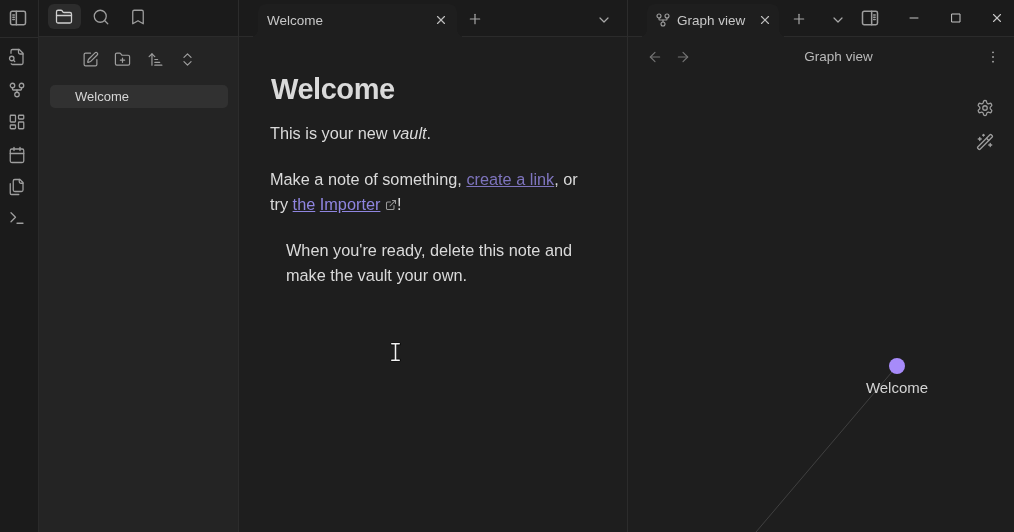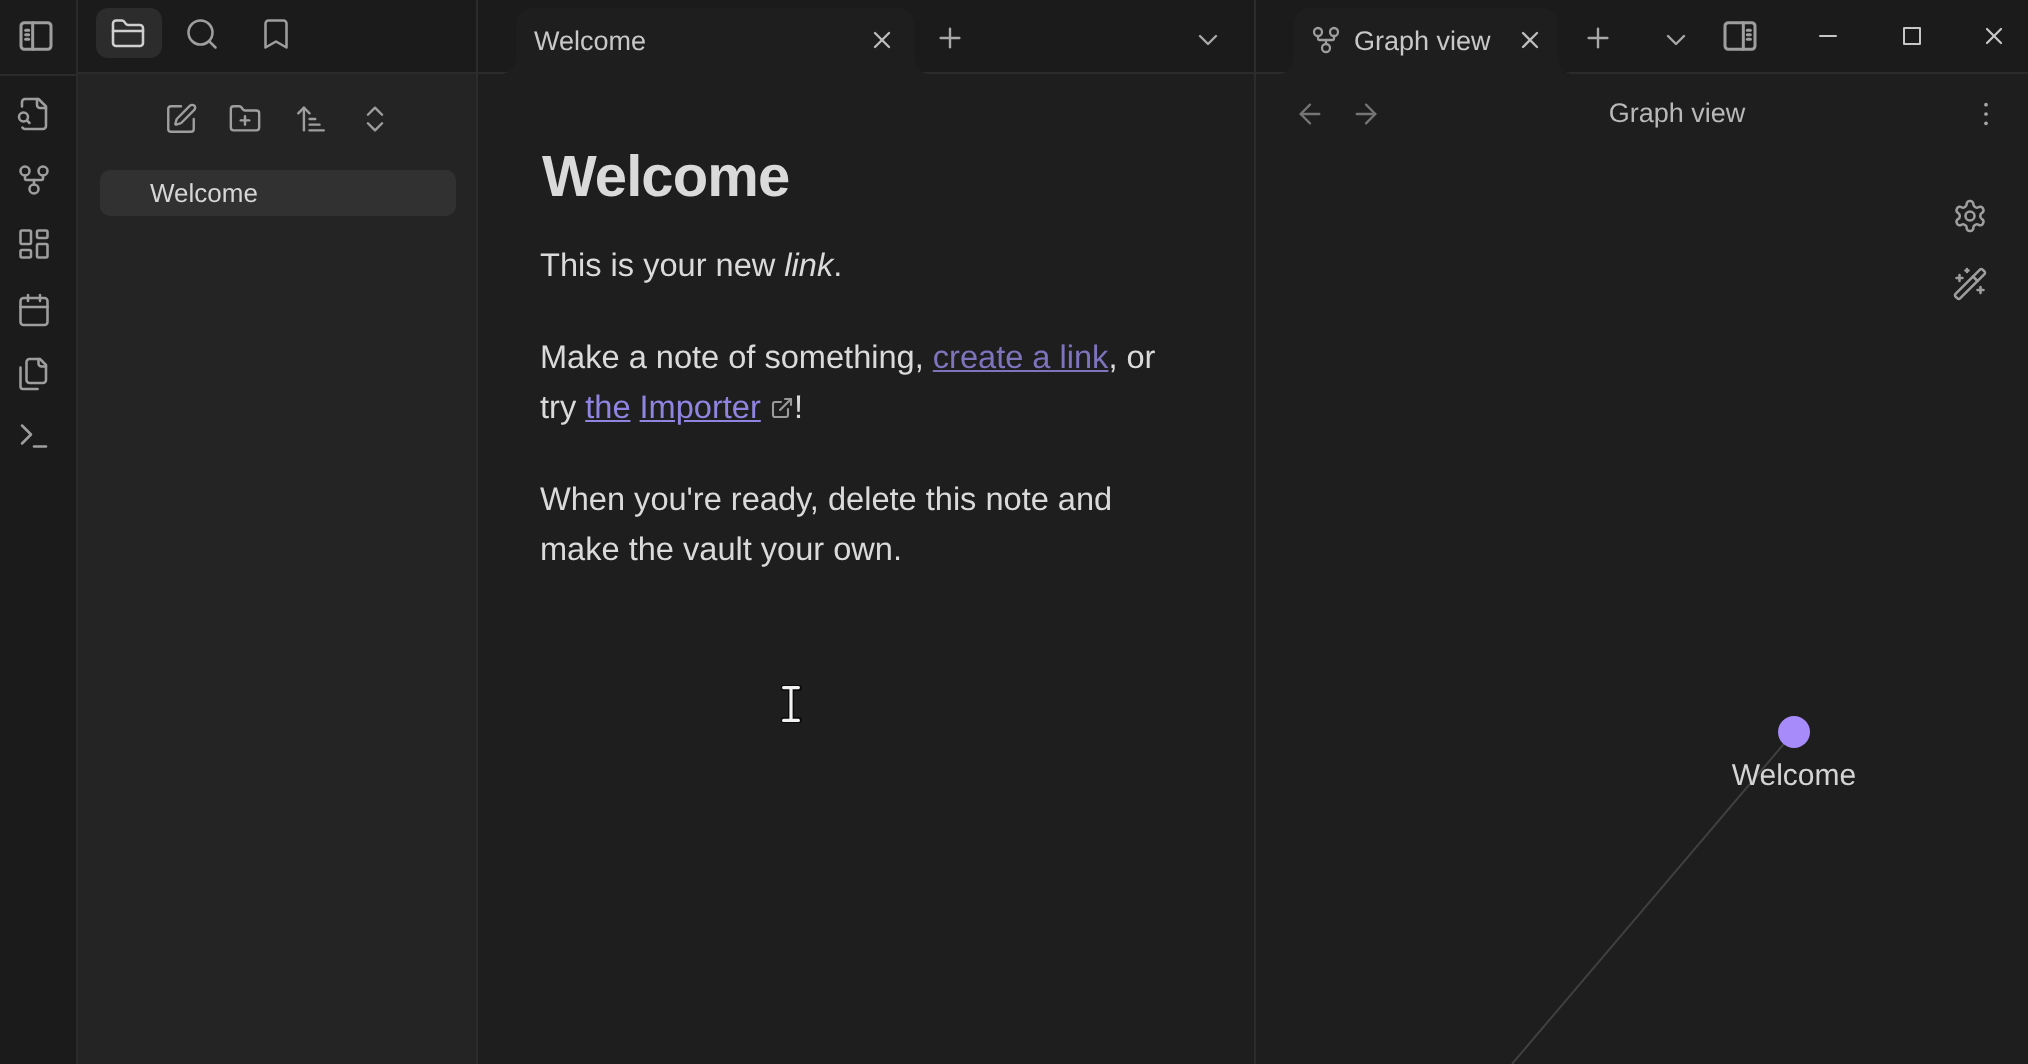--- a/index.html
+++ b/index.html
@@ -250,27 +250,27 @@
   </div>
 
 <svg class="abs" style="left:628px;top:37px;" width="386" height="495" viewBox="0 0 386 495">
   <line x1="269" y1="329" x2="128" y2="495" stroke="#404040" stroke-width="1"></line>
   <circle cx="269" cy="329" r="8" fill="#a78bfa"></circle>
   <text x="269" y="355.5" text-anchor="middle" font-size="15" fill="#d4d4d4" font-family="Liberation Sans">Welcome</text>
 </svg>
 
 <div class="abs" style="left:271px;top:72.7px;font-size:29px;letter-spacing:-0.45px;font-weight:bold;color:#dadada;">Welcome</div>
 <div class="abs" style="left:270px;top:120.9px;width:330px;font-size:16.3px;line-height:24.5px;color:#dadada;">
-  <p style="margin:0 0 22px 0;">This is your new <i>link</i>.</p>
+  <p style="margin:0 0 22px 0;">This is your new <i>vault</i>.</p>
   <p style="margin:0 0 22px 0;">Make a note of something, <span style="color:#7e74bd;text-decoration:underline;">create a link</span>, or<br>try <span style="color:#8f85e0;text-decoration:underline;">the</span> <span style="color:#8f85e0;text-decoration:underline;">Importer</span><span id="extlink"> <svg width="12" height="12" viewBox="0 0 24 24" fill="none" stroke="#9a9a9a" stroke-width="2.1" stroke-linecap="round" stroke-linejoin="round" style="vertical-align:-1px">
           <path d="M15 3h6v6"></path>
           <path d="M10 14 21 3"></path>
           <path d="M18 13v6a2 2 0 0 1-2 2H5a2 2 0 0 1-2-2V8a2 2 0 0 1 2-2h6"></path>
         </svg></span>!</p>
-  <p style="margin:0;">When you're ready, delete this note and<br>make the vault your own.</p>
+  <p style="margin:16px;">When you're ready, delete this note and<br>make the vault your own.</p>
 </div>
 
 <div class="abs" id="ibeam" style="left:389px;top:341px;">
     <svg width="13" height="22" viewBox="0 0 13 22">
       <g stroke="#000" stroke-width="3" stroke-linecap="round" opacity="0.6">
         <path d="M3 3h3.5M8 3h2.5M6.5 3v16M3 19h3.5M8 19h2.5"></path>
       </g>
       <g stroke="#f2f2f2" stroke-width="1.6" stroke-linecap="round">
         <path d="M2.8 2.8h3.7M7.2 2.8h3M6.5 3v16M2.8 19.2h3.7M7.2 19.2h3"></path>
       </g>

